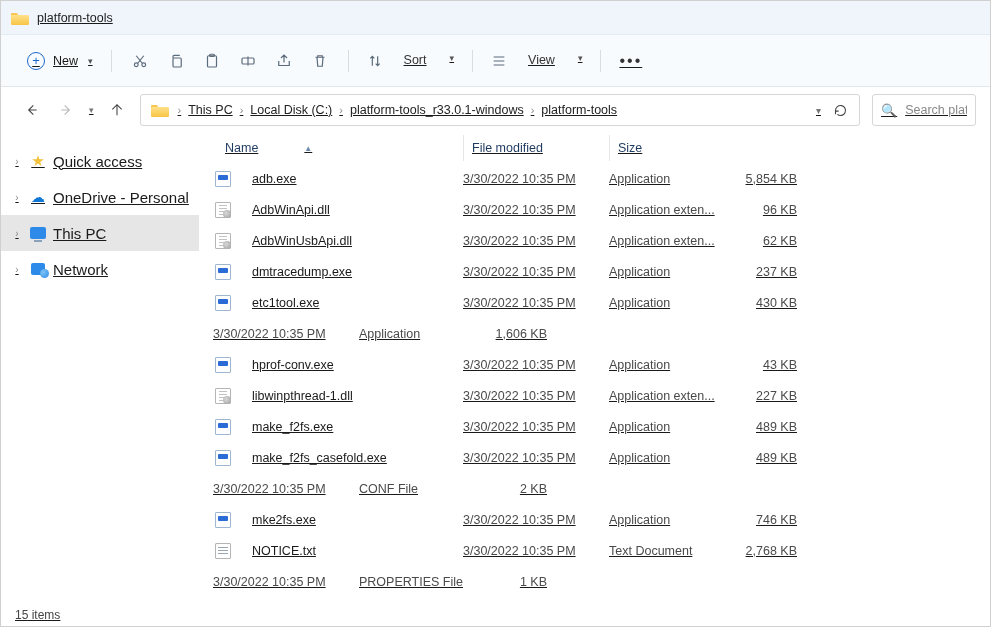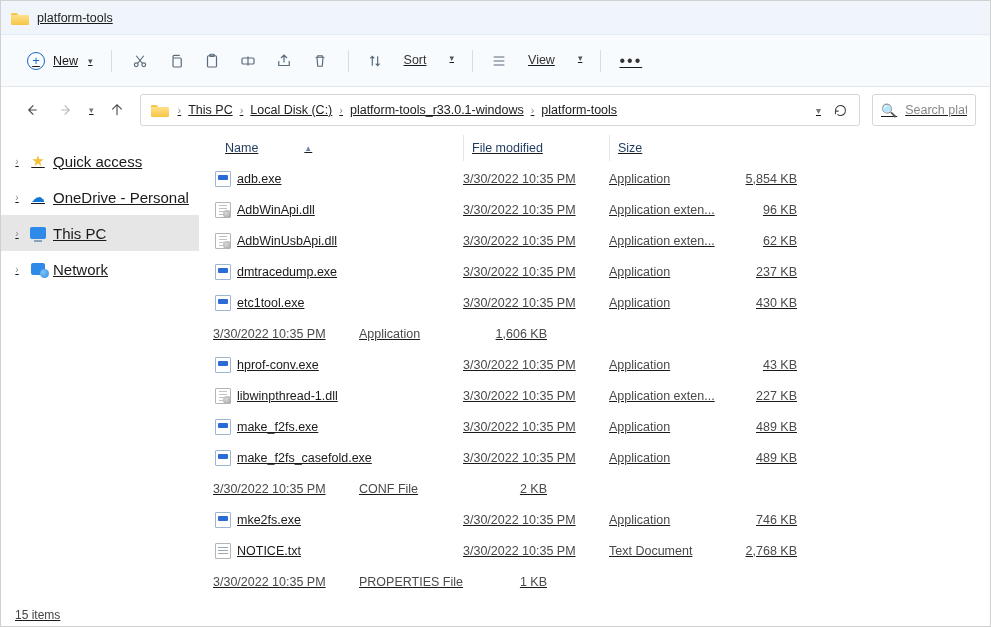--- a/index.html
+++ b/index.html
@@ -55,21 +55,21 @@
   .cols { display: flex; align-items: center; height: 30px; padding-left: 16px; color: #1f3a5f; font-size: 12.5px; }
   .col { padding: 6px 8px; cursor: pointer; display: flex; align-items: center; gap: 6px; }
   .col-name { width: 248px; padding-left: 10px; }
   .col-date { width: 146px; border-left: 1px solid #e6e6e6; }
   .col-type { width: 120px; border-left: 1px solid #e6e6e6; }
   .col-size { width: 80px; border-left: 1px solid #e6e6e6; justify-content: flex-start; }
   .sort-ind { font-size: 8px; color: #6a89ad; margin-left: 40px; }
 
   .filelist { flex: 1; overflow: hidden; }
   .row { display: flex; align-items: center; height: 31px; padding-left: 14px; cursor: pointer; }
-  .cell-name { width: 250px; display: flex; align-items: center; gap: 6px; padding-left: 2px; }
+  .cell-name { width: 250px; display: flex; align-items: center; gap: 21px; padding-left: 2px; }
   .cell-date { width: 146px; color: #4a4a4a; }
   .cell-type { width: 120px; color: #4a4a4a; white-space: nowrap; overflow: hidden; text-overflow: ellipsis; }
   .cell-size { width: 80px; text-align: right; padding-right: 12px; color: #4a4a4a; }
   .fname { color: #1a1a1a; }
 
   
   .ficon { width: 16px; height: 16px; flex-shrink: 0; }
   .ficon.exe { background: linear-gradient(#fff,#fff); border: 1px solid #9fb6d0; border-radius: 1px; position: relative; }
   .ficon.exe::after { content: ""; position: absolute; top: 3px; left: 2px; right: 2px; height: 5px; background: #2a6bd6; border-radius: 1px; }
   .ficon.dll { background: #fff; border: 1px solid #b5b5b5; border-radius: 1px; position: relative; }

